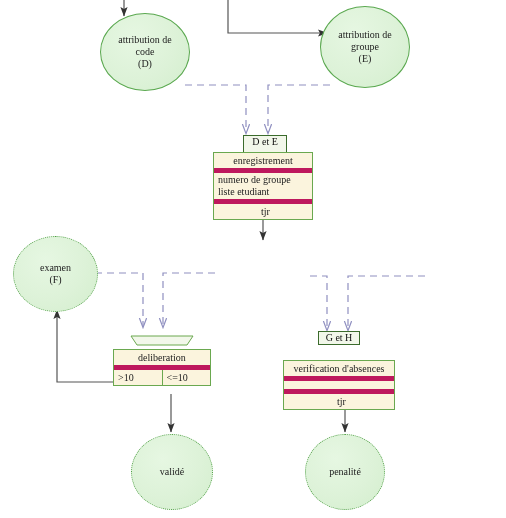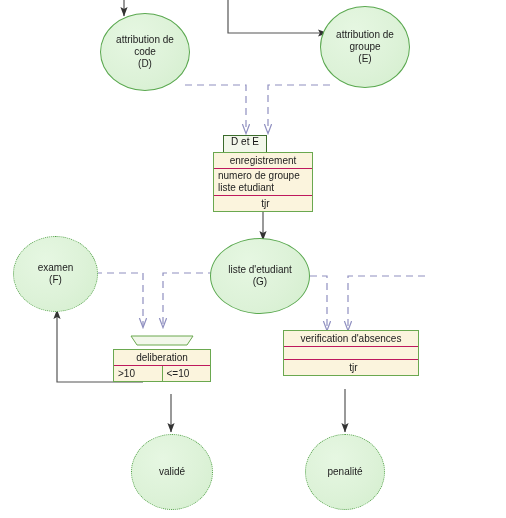--- a/index.html
+++ b/index.html
@@ -5,21 +5,21 @@
   html, body {
     margin: 0;
     padding: 0;
     background: #ffffff;
   }
   #canvas {
     position: relative;
     width: 506px;
     height: 518px;
     background: #ffffff;
-    font-family: Liberation Sans, sans-serif;
+    font-family: Liberation Serif, serif;
     overflow: hidden;
   }
   #edges {
     position: absolute;
     left: 0; top: 0;
     width: 506px; height: 518px;
   }
   .node-circle {
     position: absolute;
     border-radius: 50%;
@@ -47,21 +47,21 @@
   .table-node {
     position: absolute;
     box-sizing: border-box;
     border: 1px solid #6aa84f;
     background: #fbf4dd;
     color: #222222;
     font-size: 10px;
   }
   .table-node .row {
     box-sizing: border-box;
-    border-bottom: 1px solid #be185d;
+    border-bottom: 5px solid #be185d;
     padding: 2px 4px;
     background: #fbf4dd;
     white-space: nowrap;
     overflow: hidden;
   }
   .table-node .row:last-child { border-bottom: none; padding-left: 9px; }
   .table-node .row.title { text-align: center; }
   .table-node .row.center { text-align: center; }
   .table-node .row.left { text-align: left; }
   .table-node .row.split {
@@ -143,52 +143,48 @@
     <span class="cap">attribution de</span>
     <span class="cap">groupe</span>
     <span class="cap">(E)</span>
   </div>
 
   <div class="node-circle dotted" style="left:13px; top:236px; width:85px; height:76px;">
     <span class="cap">examen</span>
     <span class="cap">(F)</span>
   </div>
 
-  <div class="node-circle" style="left:210px; top:238px; width:100px; height:76px;">
-    <span class="cap">liste d'etudiant</span>
-    <span class="cap">(G)</span>
-  </div>
 
 
   <div class="node-circle dotted" style="left:305px; top:434px; width:80px; height:76px;">
     <span class="cap">penalité</span>
   </div>
 
   <div class="node-circle dotted" style="left:131px; top:434px; width:82px; height:76px;">
     <span class="cap">validé</span>
   </div>
 
-  <div class="tab-label" style="left:223px; top:135px; width:44px; height:22px;">D et E</div>
+  <div class="tab-label" style="left:243px; top:135px; width:44px; height:22px;">D et E</div>
   <div class="table-node" style="left:213px; top:152px; width:100px;">
     <div class="row title">enregistrement</div>
     <div class="row left multi">
       <span>numero de groupe</span><br>
       <span>liste etudiant</span>
     </div>
     <div class="row center">tjr</div>
   </div>
 
   <div class="table-node" style="left:113px; top:349px; width:98px;">
     <div class="row title">deliberation</div>
     <div class="row split">
       <span class="cell first">&gt;10</span>
       <span class="cell">&lt;=10</span>
     </div>
   </div>
 
   <div class="tab-label" style="left:318px; top:331px; width:42px; height:14px;">G et H</div>
-  <div class="table-node" style="left:283px; top:330px; width:136px;">
+  <div class="table-node" style="left:283px; top:360px; width:112px;">
     <div class="row title">verification d'absences</div>
     <div class="row left" style="height:13px;"></div>
     <div class="row center">tjr</div>
   </div>
 
 </div>
 
 </body></html>

